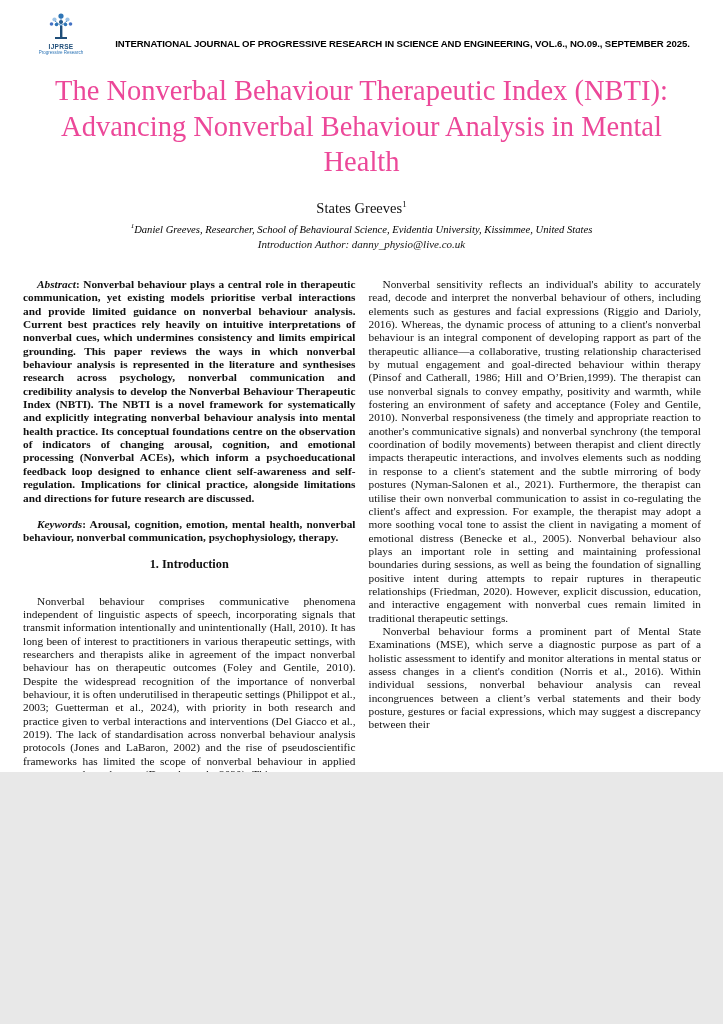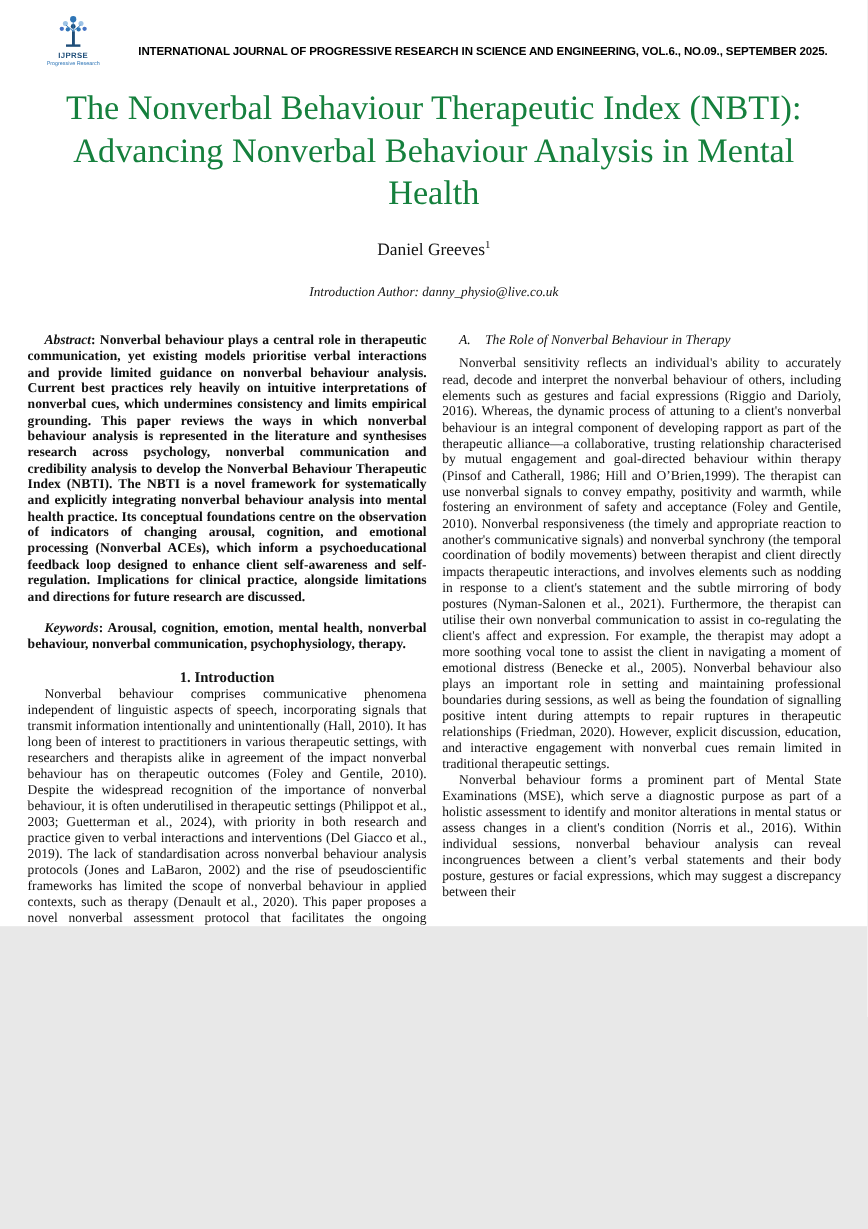--- a/index.html
+++ b/index.html
@@ -29,21 +29,21 @@
     position:absolute;left:100px;right:18px;top:30px;
     font-family:"Liberation Sans",sans-serif;
     font-size:9.6px;font-weight:700;letter-spacing:-0.1px;
     text-align:center;color:#000;
   }
   
   .title{
     position:absolute;top:73px;left:50%;transform:translateX(-50%);
     width:645px;
     font-size:28.5px;font-weight:400;line-height:35.5px;
-    text-align:center;color:#15803d;
+    text-align:center;color:#ec4899;
   }
   .author{position:absolute;top:199px;width:100%;text-align:center;font-size:14.5px;}
   .author sup{font-size:9px;}
   .affiliation{position:absolute;top:222px;width:100%;text-align:center;font-style:italic;font-size:10.6px;color:#000;}
   .affiliation sup{font-size:7px;font-style:italic;}
   .corresponding{position:absolute;top:238px;width:100%;text-align:center;font-style:italic;font-size:11px;}
   
   .columns{
     position:absolute;top:278px;left:23px;right:22px;
     display:flex;gap:13px;
@@ -53,21 +53,21 @@
     font-size:11.3px;line-height:13.35px;
     text-align:justify;
     text-indent:14px;
   }
   .abstract-p,.keywords-p{font-weight:bold;}
   .lbl-ital{font-style:italic;font-weight:bold;}
   .abstract-p{margin-bottom:13px;}
   .keywords-p{margin-bottom:0;}
   .sec-heading{
     font-size:12.3px;font-weight:bold;text-align:center;
-    margin:12px 0 1px 0;
+    margin:12px 0 23px 0;
   }
   .sec-heading-right{margin:4px 0 10px 0;}
   .subsec{
     font-style:italic;font-size:12px;
     margin:0 0 6px 0;text-indent:0;
   }
   .subsec .subsec-label{margin-right:12px;}
   .para2{text-indent:14px;}
   
   .footer-bar{
@@ -118,40 +118,40 @@
         </svg>
       </span>
       <div class="logo-name">IJPRSE</div>
       <div class="logo-tag">Progressive Research</div>
     </div>
     <div class="journal-line">INTERNATIONAL JOURNAL OF PROGRESSIVE RESEARCH IN SCIENCE AND ENGINEERING, VOL.6., NO.09., SEPTEMBER 2025.</div>
   </div>
 
   <h1 class="title">The Nonverbal Behaviour Therapeutic Index (NBTI): Advancing Nonverbal Behaviour Analysis in Mental Health</h1>
 
-  <div class="author"><span>Daniel Greeves</span><sup>1</sup></div>
+  <div class="author"><span>States Greeves</span><sup>1</sup></div>
 
+  <div class="affiliation"><sup>1</sup><span>Daniel Greeves, Researcher, School of Behavioural Science, Evidentia University, Kissimmee, United States</span></div>
 
   <div class="corresponding">Introduction Author: danny_physio@live.co.uk</div>
 
   <div class="columns">
 
     <section class="col">
       <p class="abstract-p"><span class="lbl-ital">Abstract</span><span>: Nonverbal behaviour plays a central role in therapeutic communication, yet existing models prioritise verbal interactions and provide limited guidance on nonverbal behaviour analysis. Current best practices rely heavily on intuitive interpretations of nonverbal cues, which undermines consistency and limits empirical grounding. This paper reviews the ways in which nonverbal behaviour analysis is represented in the literature and synthesises research across psychology, nonverbal communication and credibility analysis to develop the Nonverbal Behaviour Therapeutic Index (NBTI). The NBTI is a novel framework for systematically and explicitly integrating nonverbal behaviour analysis into mental health practice. Its conceptual foundations centre on the observation of indicators of changing arousal, cognition, and emotional processing (Nonverbal ACEs), which inform a psychoeducational feedback loop designed to enhance client self-awareness and self-regulation. Implications for clinical practice, alongside limitations and directions for future research are discussed.</span></p>
 
       <p class="keywords-p"><span class="lbl-ital">Keywords</span><span>: Arousal, cognition, emotion, mental health, nonverbal behaviour, nonverbal communication, psychophysiology, therapy.</span></p>
 
       <h2 class="sec-heading">1. Introduction</h2>
 
       <p>Nonverbal behaviour comprises communicative phenomena independent of linguistic aspects of speech, incorporating signals that transmit information intentionally and unintentionally (Hall, 2010). It has long been of interest to practitioners in various therapeutic settings, with researchers and therapists alike in agreement of the impact nonverbal behaviour has on therapeutic outcomes (Foley and Gentile, 2010). Despite the widespread recognition of the importance of nonverbal behaviour, it is often underutilised in therapeutic settings (Philippot et al., 2003; Guetterman et al., 2024), with priority in both research and practice given to verbal interactions and interventions (Del Giacco et al., 2019). The lack of standardisation across nonverbal behaviour analysis protocols (Jones and LaBaron, 2002) and the rise of pseudoscientific frameworks has limited the scope of nonverbal behaviour in applied contexts, such as therapy (Denault et al., 2020). This paper proposes a novel nonverbal assessment protocol that facilitates the ongoing integration of the rich and nuanced information nonverbal behaviour can offer in mental health settings to enhance therapeutic outcomes.</p>
     </section>
 
     <section class="col">
 
-      <p class="subsec"><span class="subsec-label">A.</span><span>The Role of Nonverbal Behaviour in Therapy</span></p>
 
       <p>Nonverbal sensitivity reflects an individual's ability to accurately read, decode and interpret the nonverbal behaviour of others, including elements such as gestures and facial expressions (Riggio and Darioly, 2016). Whereas, the dynamic process of attuning to a client's nonverbal behaviour is an integral component of developing rapport as part of the therapeutic alliance—a collaborative, trusting relationship characterised by mutual engagement and goal-directed behaviour within therapy (Pinsof and Catherall, 1986; Hill and O’Brien,1999). The therapist can use nonverbal signals to convey empathy, positivity and warmth, while fostering an environment of safety and acceptance (Foley and Gentile, 2010). Nonverbal responsiveness (the timely and appropriate reaction to another's communicative signals) and nonverbal synchrony (the temporal coordination of bodily movements) between therapist and client directly impacts therapeutic interactions, and involves elements such as nodding in response to a client's statement and the subtle mirroring of body postures (Nyman-Salonen et al., 2021). Furthermore, the therapist can utilise their own nonverbal communication to assist in co-regulating the client's affect and expression. For example, the therapist may adopt a more soothing vocal tone to assist the client in navigating a moment of emotional distress (Benecke et al., 2005). Nonverbal behaviour also plays an important role in setting and maintaining professional boundaries during sessions, as well as being the foundation of signalling positive intent during attempts to repair ruptures in therapeutic relationships (Friedman, 2020). However, explicit discussion, education, and interactive engagement with nonverbal cues remain limited in traditional therapeutic settings.</p>
       <p class="para2">Nonverbal behaviour forms a prominent part of Mental State Examinations (MSE), which serve a diagnostic purpose as part of a holistic assessment to identify and monitor alterations in mental status or assess changes in a client's condition (Norris et al., 2016). Within individual sessions, nonverbal behaviour analysis can reveal incongruences between a client’s verbal statements and their body posture, gestures or facial expressions, which may suggest a discrepancy between their</p>
     </section>
 
   </div>
 
   <div class="footer-bar">
     <div class="bar-main"></div>
     <div class="bar-end"></div>

